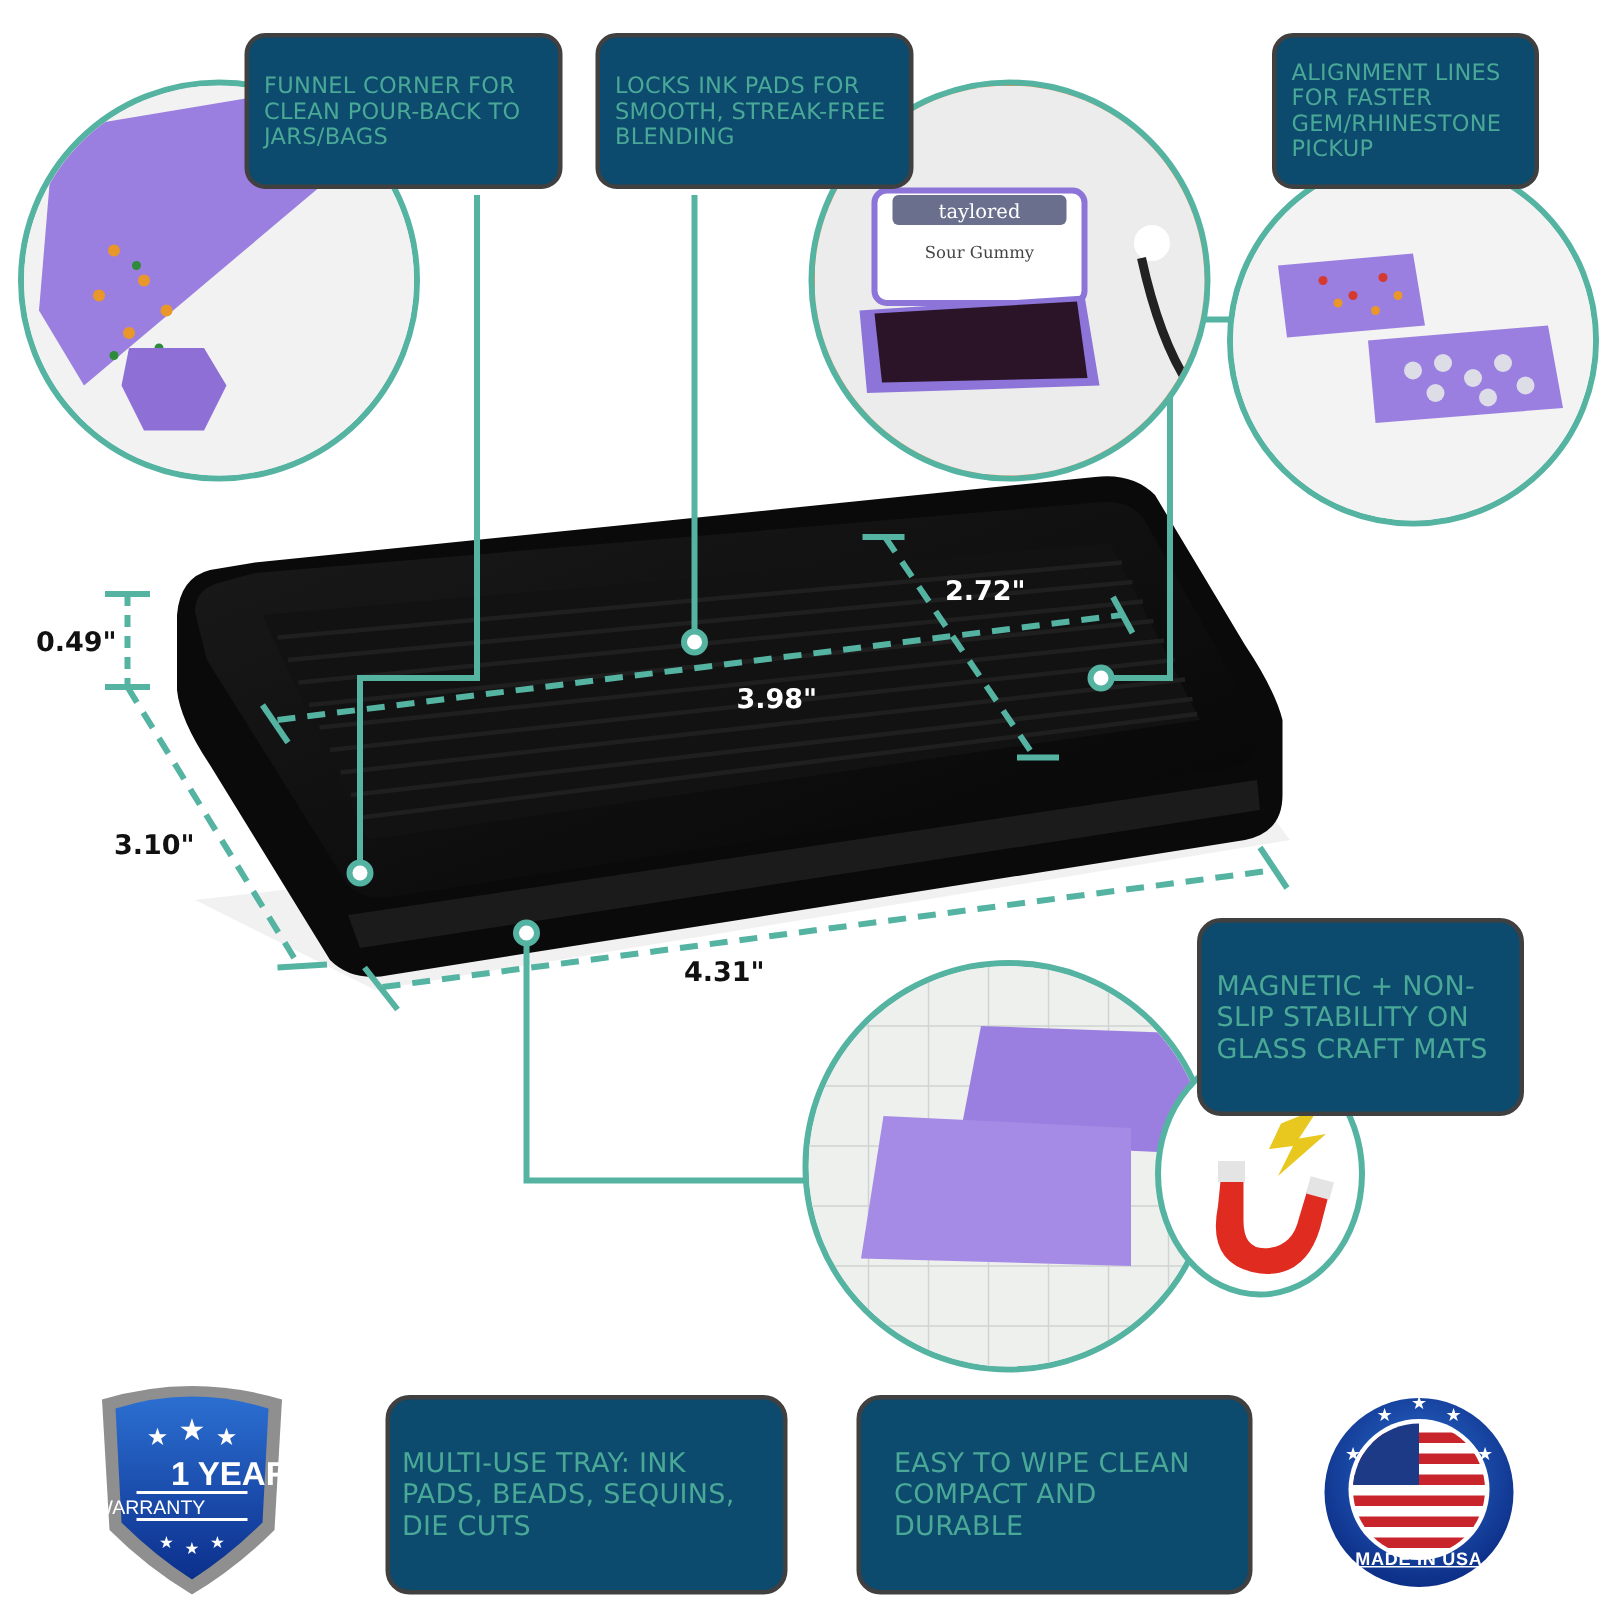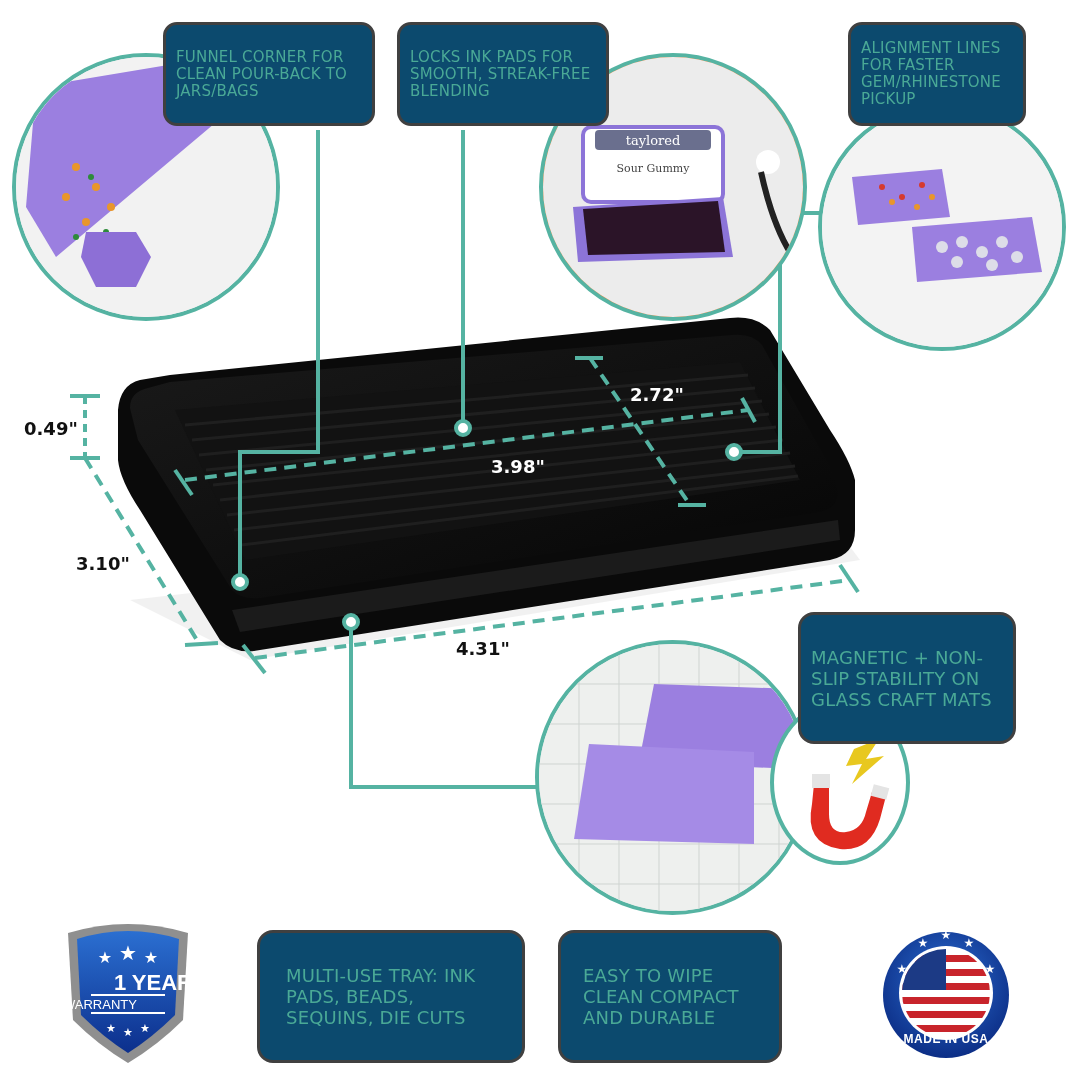--- a/index.html
+++ b/index.html
@@ -179,22 +179,22 @@
 <div class="circle" style="left:770px;top:700px;width:140px;height:165px;border-radius:50%;background:#ffffff;">
   <svg width="140" height="165" viewBox="0 0 140 165">
     <polygon points="80,45 105,35 92,55 110,52 78,80 88,60 72,62" fill="#e8c81f"></polygon>
     <path d="M40 80 L55 80 L55 110 Q55 130 72 128 Q88 126 92 108 L98 88 L112 92 L106 115 Q96 148 66 145 Q30 140 38 100 Z" fill="#e02b20"></path>
     <rect x="38" y="70" width="18" height="14" fill="#e4e4e4"></rect>
     <rect x="98" y="82" width="16" height="12" fill="#e4e4e4" transform="rotate(15 106 88)"></rect>
   </svg>
 </div>
 <div class="callout big" style="left:798px;top:612px;width:218px;height:132px;">MAGNETIC + NON-SLIP STABILITY ON GLASS CRAFT MATS</div>
 
-<div class="callout big" style="left:257px;top:930px;width:268px;height:133px;padding:0 26px;">MULTI-USE TRAY: INK PADS, BEADS, SEQUINS, DIE CUTS</div>
-<div class="callout big" style="left:558px;top:930px;width:224px;height:133px;padding:16px 22px;">EASY TO WIPE CLEAN COMPACT AND DURABLE</div>
+<div class="callout big" style="left:257px;top:930px;width:268px;height:133px;padding:0 8px;">MULTI-USE TRAY: INK PADS, BEADS, SEQUINS, DIE CUTS</div>
+<div class="callout big" style="left:571px;top:930px;width:264px;height:133px;padding:16px 22px;">EASY TO WIPE CLEAN COMPACT AND DURABLE</div>
 
 <div class="abs" style="left:63px;top:915px;width:130px;height:148px;">
   <svg width="130" height="148" viewBox="0 0 130 148">
     <defs>
       <linearGradient id="shieldBlue" x1="0" y1="0" x2="0" y2="1">
         <stop offset="0" stop-color="#2b6fd1"></stop>
         <stop offset="1" stop-color="#0c2f8c"></stop>
       </linearGradient>
     </defs>
     <path d="M5 18 Q65 0 125 18 L120 105 Q95 130 65 148 Q35 130 10 105 Z" fill="#8f8f8f"></path>
@@ -243,14 +243,14 @@
       <rect x="20" y="20" width="48" height="45" fill="#1c3a85"></rect>
     </g>
     <g fill="#fff" font-size="12" text-anchor="middle">
         <text x="24" y="48">★</text>
         <text x="45" y="22">★</text>
         <text x="68" y="14">★</text>
         <text x="91" y="22">★</text>
         <text x="112" y="48">★</text>
       </g>
   </svg>
-  <div class="abs" style="left:0;top:107px;width:136px;text-align:center;color:#fff;font-weight:bold;font-size:12px;letter-spacing:0.5px;">MADE IN USA</div>
+  <div class="abs" style="left:0;top:107px;width:136px;text-align:center;color:#fff;font-weight:bold;font-size:12px;letter-spacing:0.5px;text-decoration:underline;">MADE IN USA</div>
 </div>
 
 </body></html>

